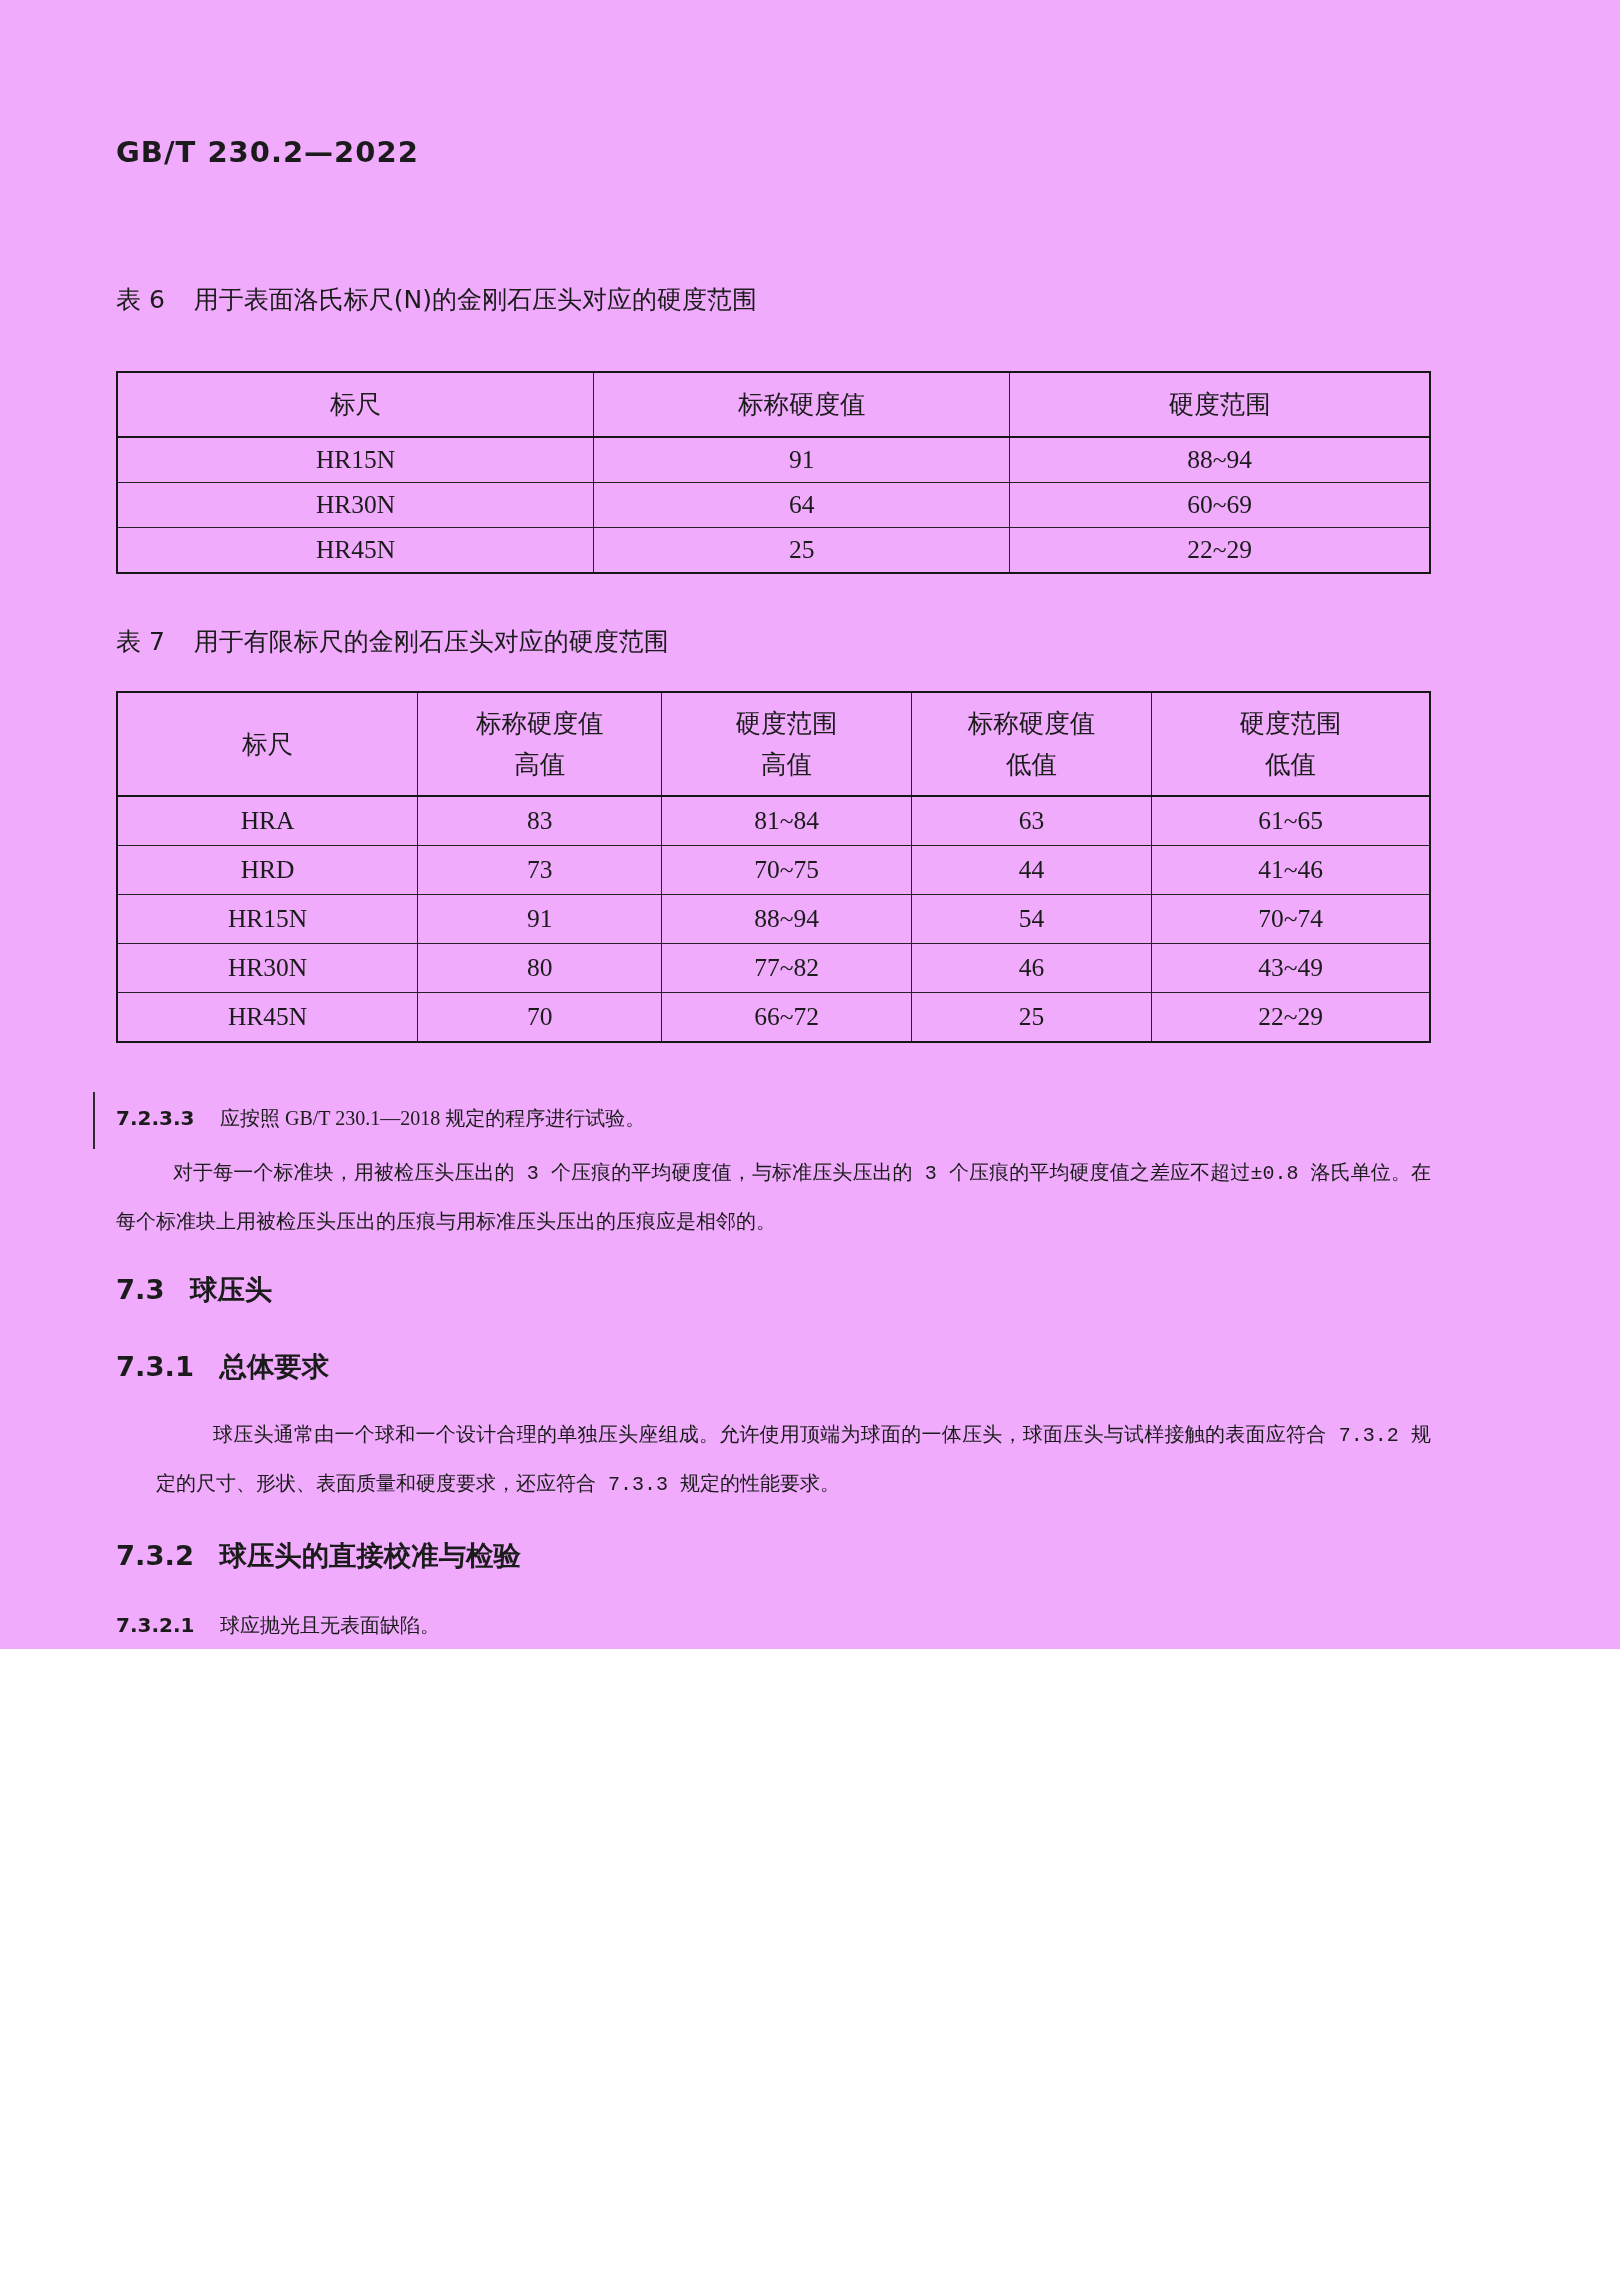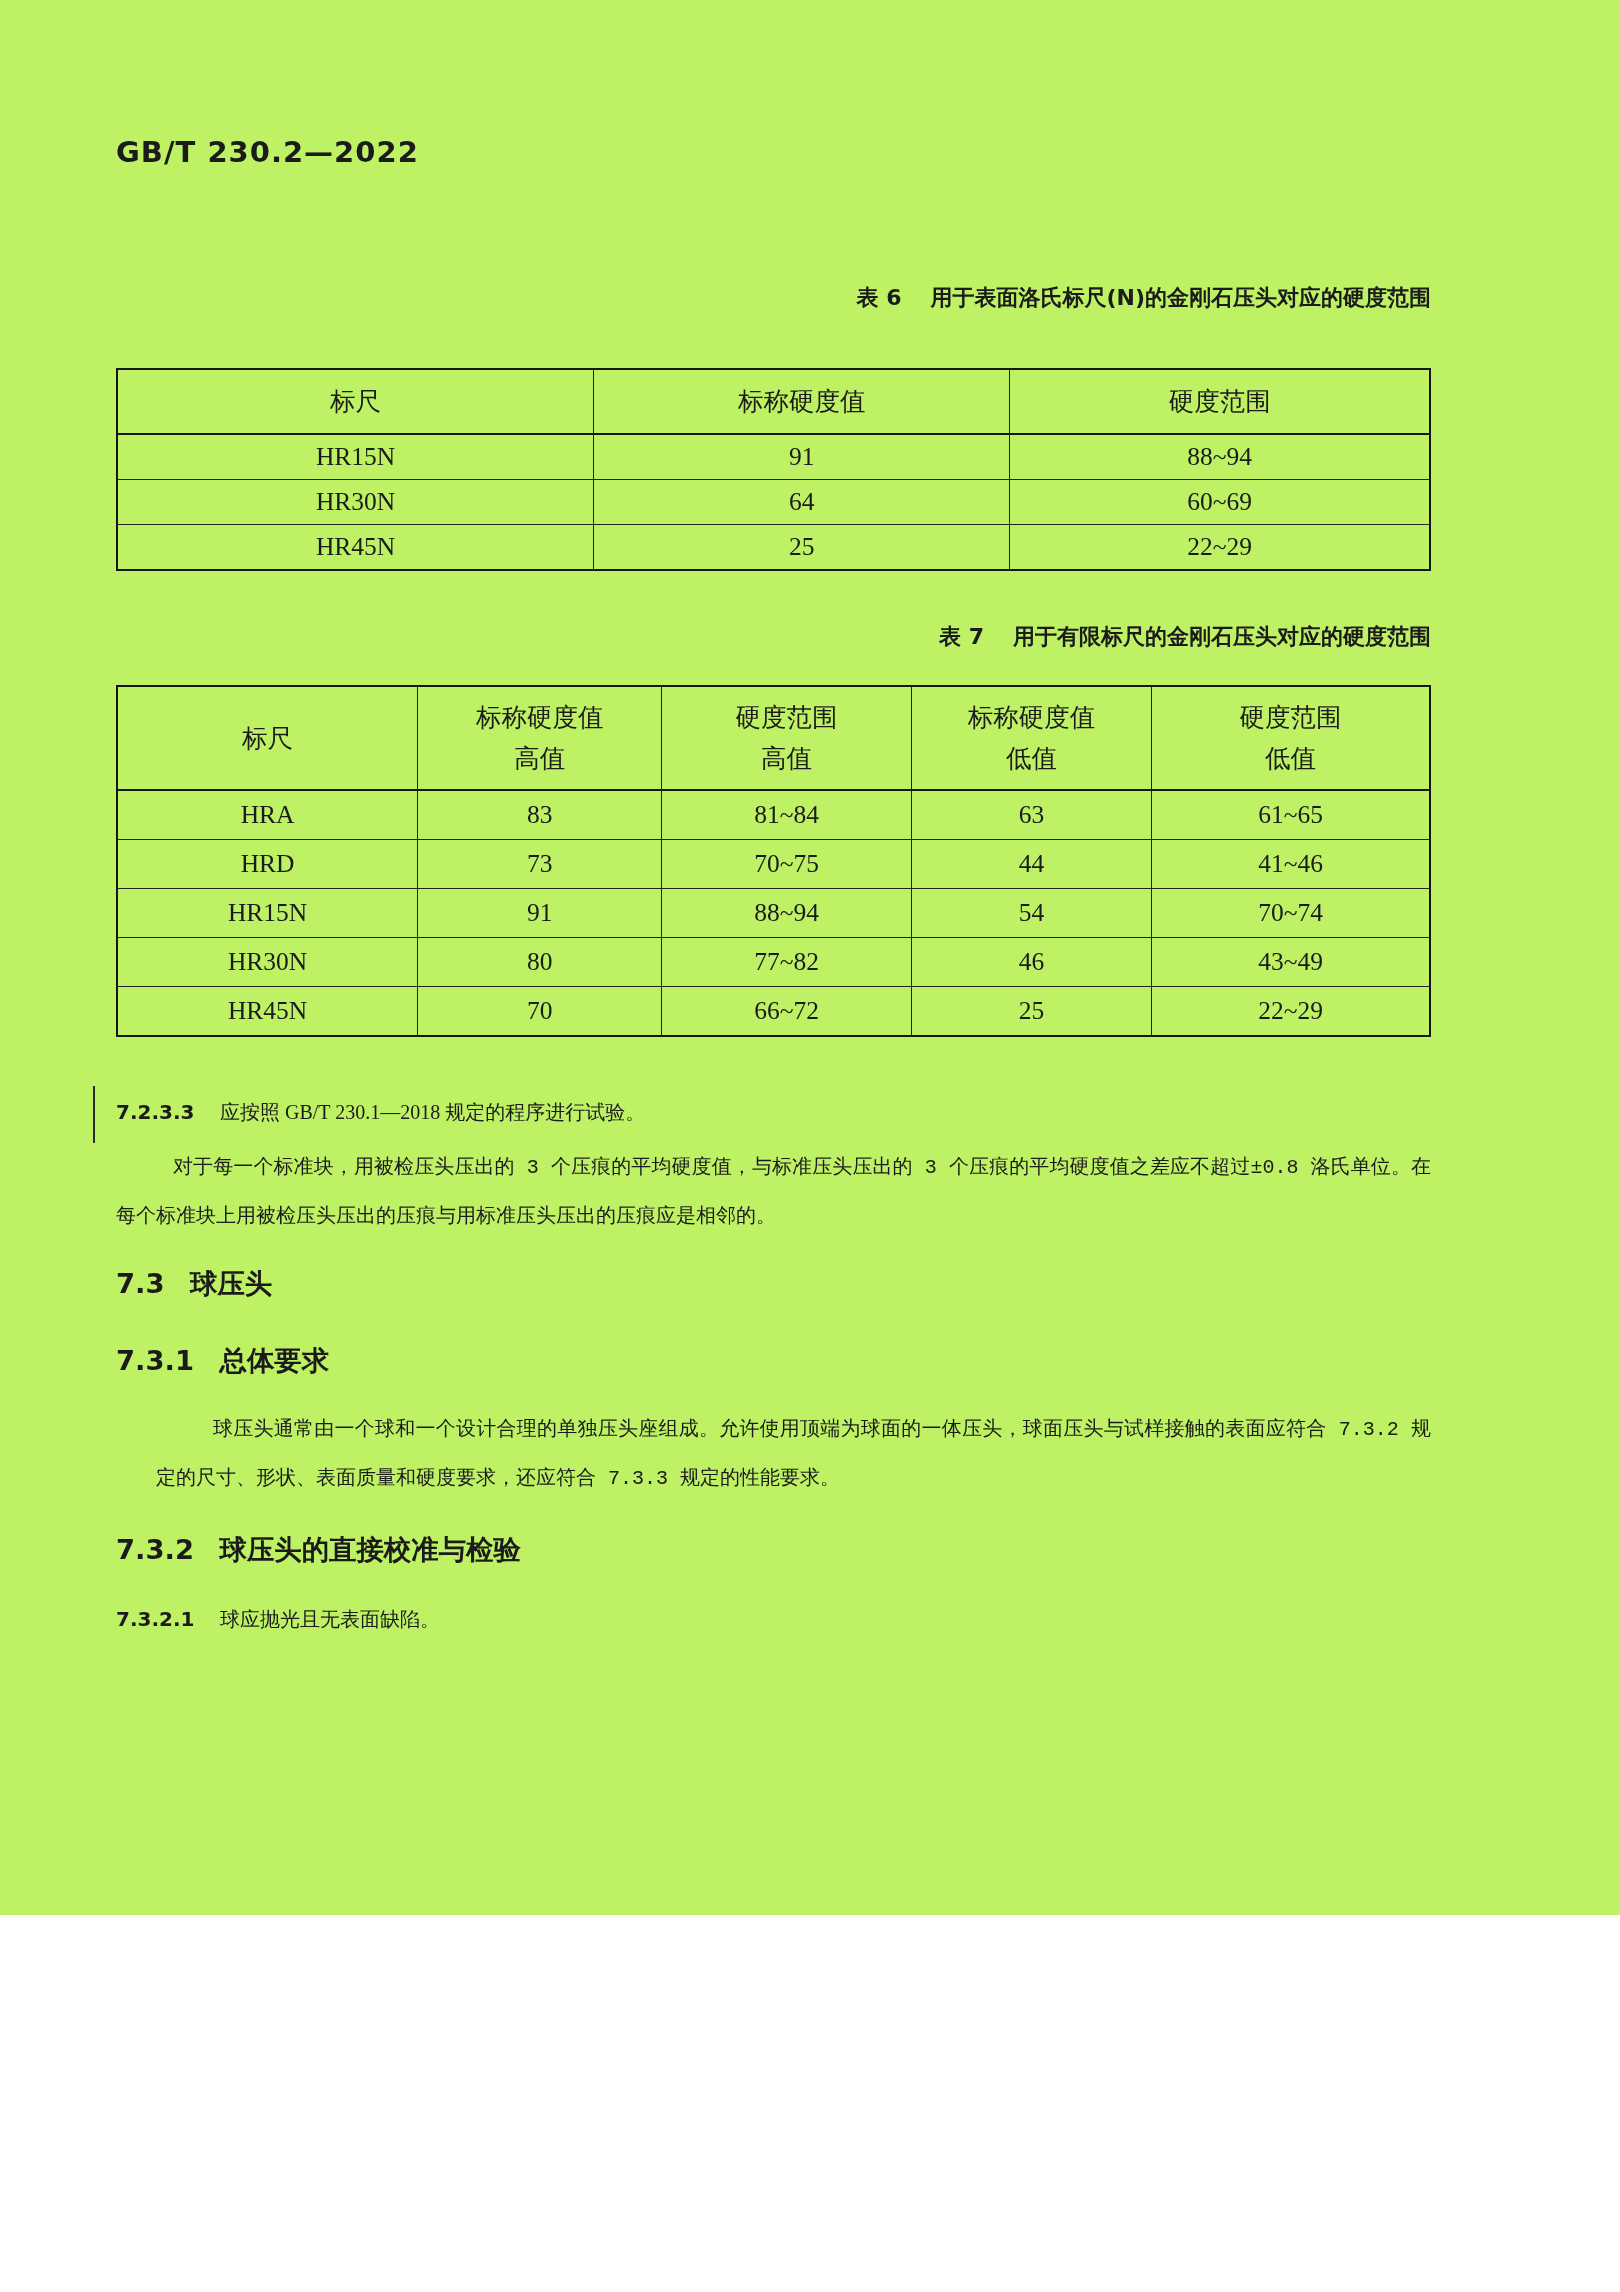--- a/index.html
+++ b/index.html
@@ -1,37 +1,37 @@
 <!DOCTYPE html>
 <html lang="zh"><head>
 <meta charset="utf-8">
 <style>
   html,body{margin:0;padding:0;background:#ffffff;}
   .page{
     position:relative;
-    width:1620px;height:1915px;
-    background:#bef264;
+    width:1620px;height:1649px;
+    background:#f0abfc;
     font-family:"Liberation Serif","DejaVu Serif",serif;
     color:#1b1b1b;
     overflow:hidden;
   }
   .content{position:absolute;left:116px;top:0;width:1315px;}
 
   .std-number{
     margin-top:135px;
     font-family:"DejaVu Sans","Liberation Sans",sans-serif;
     font-weight:bold;
     font-size:29px;
     letter-spacing:1px;
   }
 
   .tbl-title{
-    text-align:right;
-    font-weight:bold;
-    font-size:22px;
+    text-align:left;
+    font-weight:normal;
+    font-size:25px;
     font-family:"DejaVu Sans","Liberation Sans",sans-serif;
   }
   .tbl-title .tbl-label{margin-right:29px;}
   .t6-title{margin-top:114px;}
   .t7-title{margin-top:51px;}
 
   table{
     width:100%;
     border-collapse:collapse;
     table-layout:fixed;

